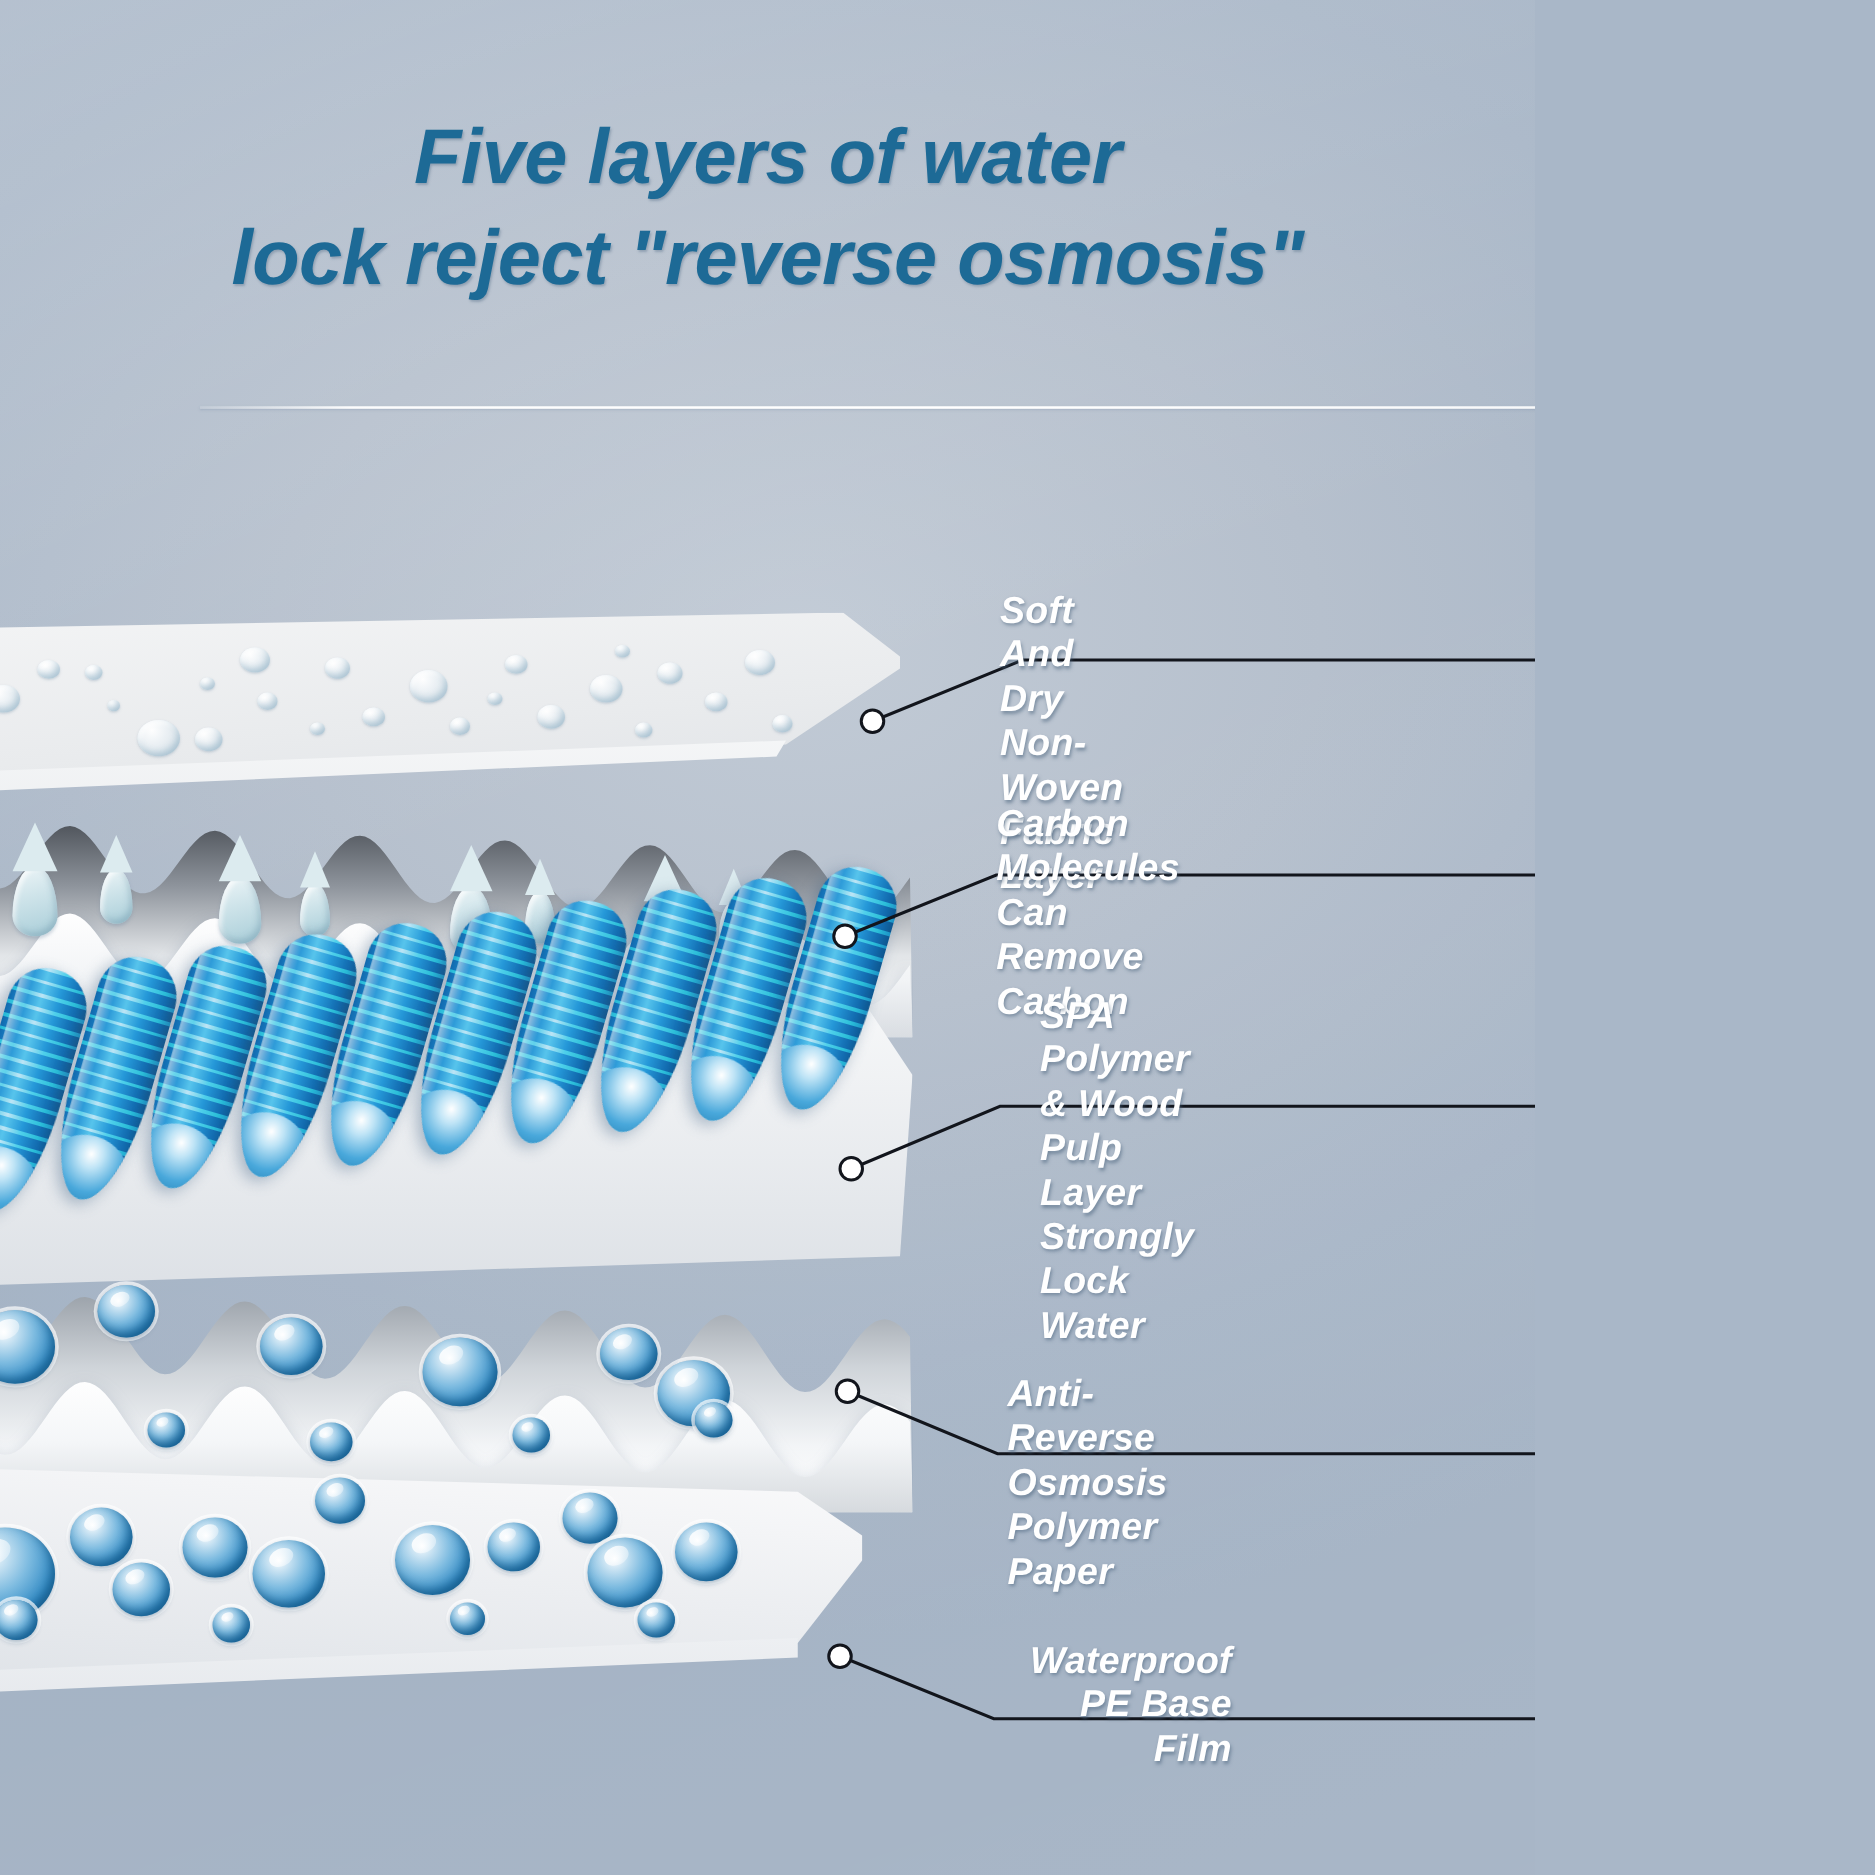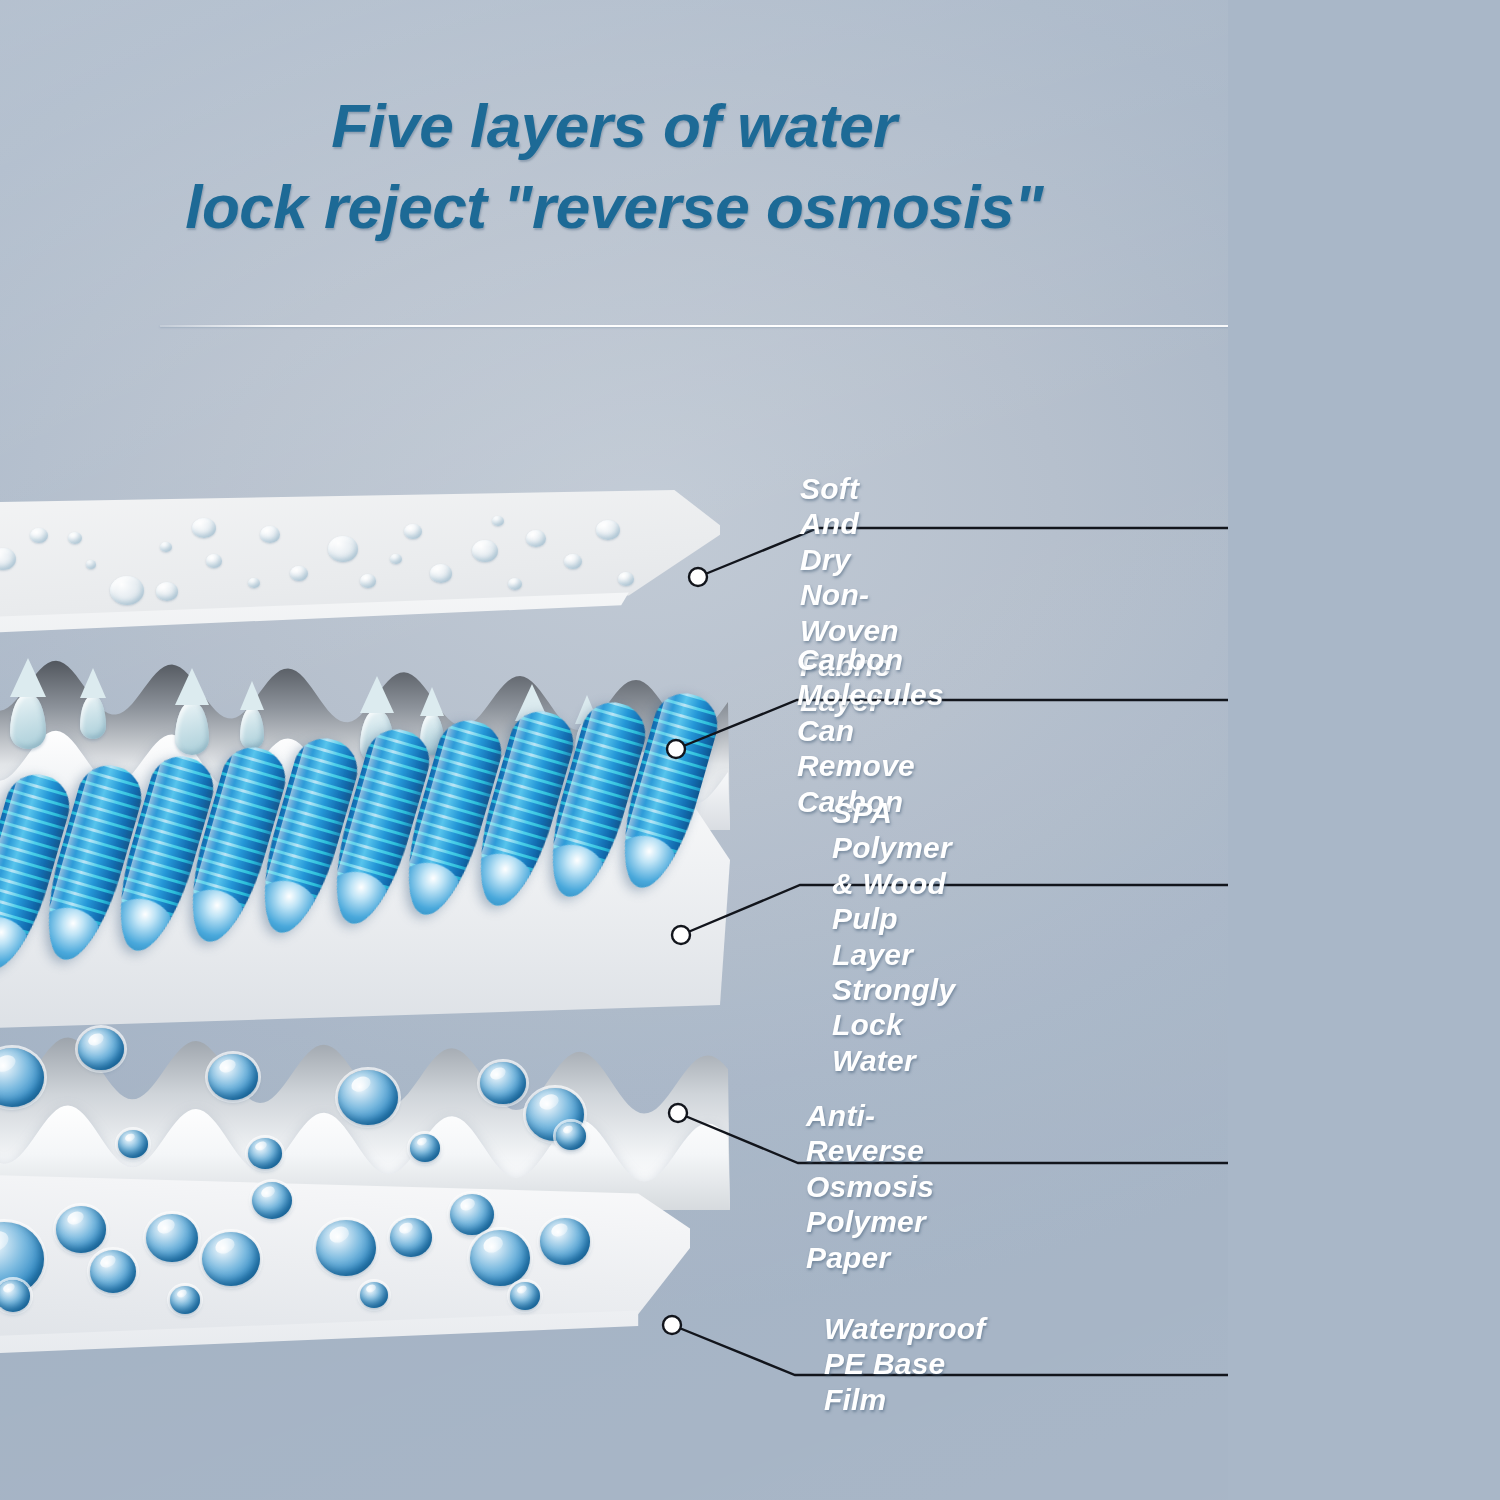--- a/index.html
+++ b/index.html
@@ -391,16 +391,16 @@
       <circle cx="678" cy="1113" r="9" fill="#ffffff" stroke="#12151c" stroke-width="2.4"></circle>
     </svg>
     <div class="lbl" style="left:806px;top:1098px;">Anti-Reverse Osmosis Polymer Paper</div>
   </div>
 
   <div class="callout">
     <svg width="1500" height="1500">
       <polyline points="672,1325 795,1375 1368,1375" fill="none" stroke="#12151c" stroke-width="2.4"></polyline>
       <circle cx="672" cy="1325" r="9" fill="#ffffff" stroke="#12151c" stroke-width="2.4"></circle>
     </svg>
-    <div class="lbl" style="left:824px;top:1311px;">Waterproof PE Base Film</div>
+    <div class="lbl" style="left:824px;top:1311px;text-align:right;">Waterproof PE Base Film</div>
   </div>
 
 </div>
 
 </body></html>

